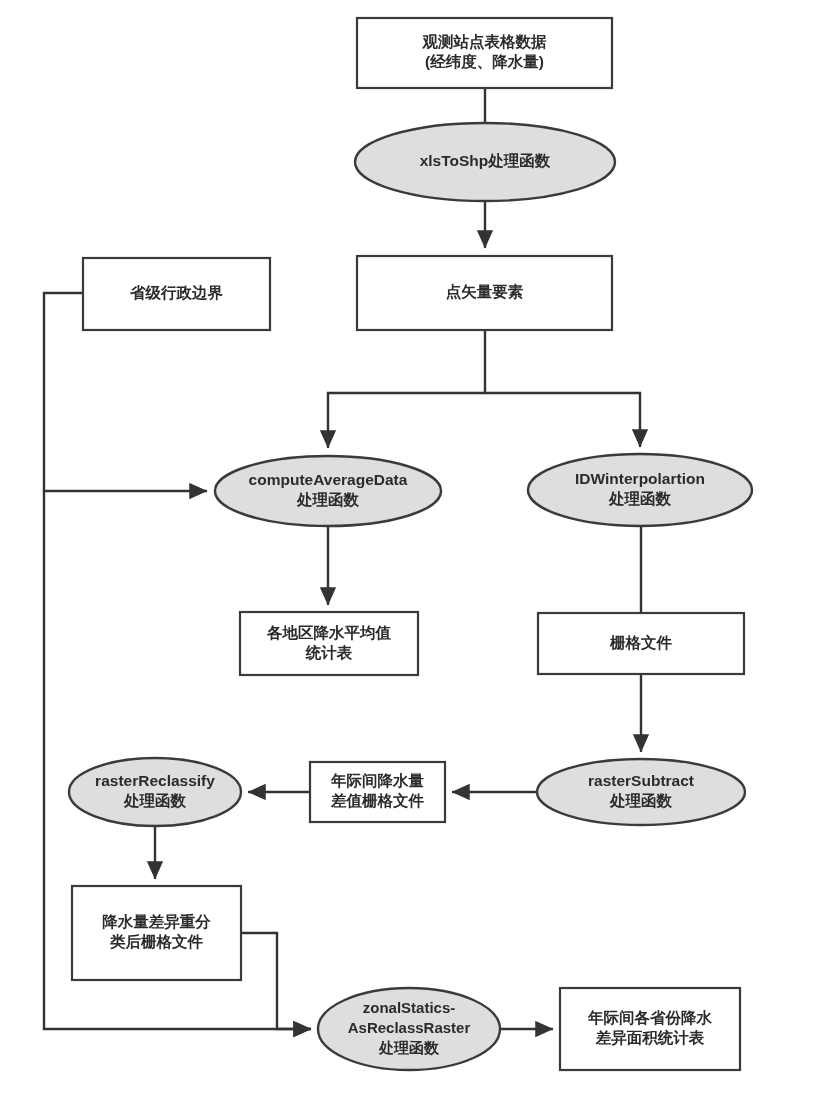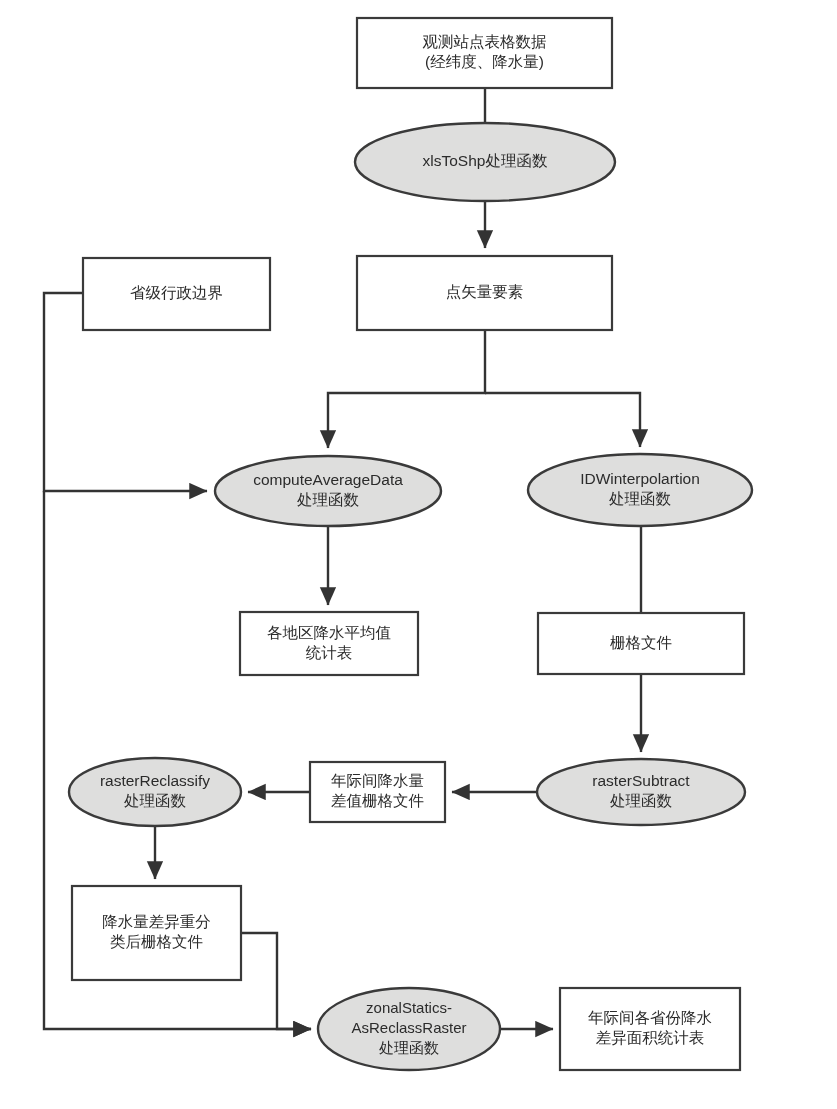--- a/index.html
+++ b/index.html
@@ -10,20 +10,21 @@
   body {
     width: 837px;
     height: 1109px;
     font-family: "Liberation Sans", "DejaVu Sans", sans-serif;
     overflow: hidden;
   }
   #flow-root {
     position: relative;
     width: 837px;
     height: 1109px;
+    font-weight: bold;
   }
   svg.flow-canvas {
     display: block;
     width: 837px;
     height: 1109px;
   }
   .node-box {
     fill: #ffffff;
     stroke: #3a3a3a;
     stroke-width: 2.2;

